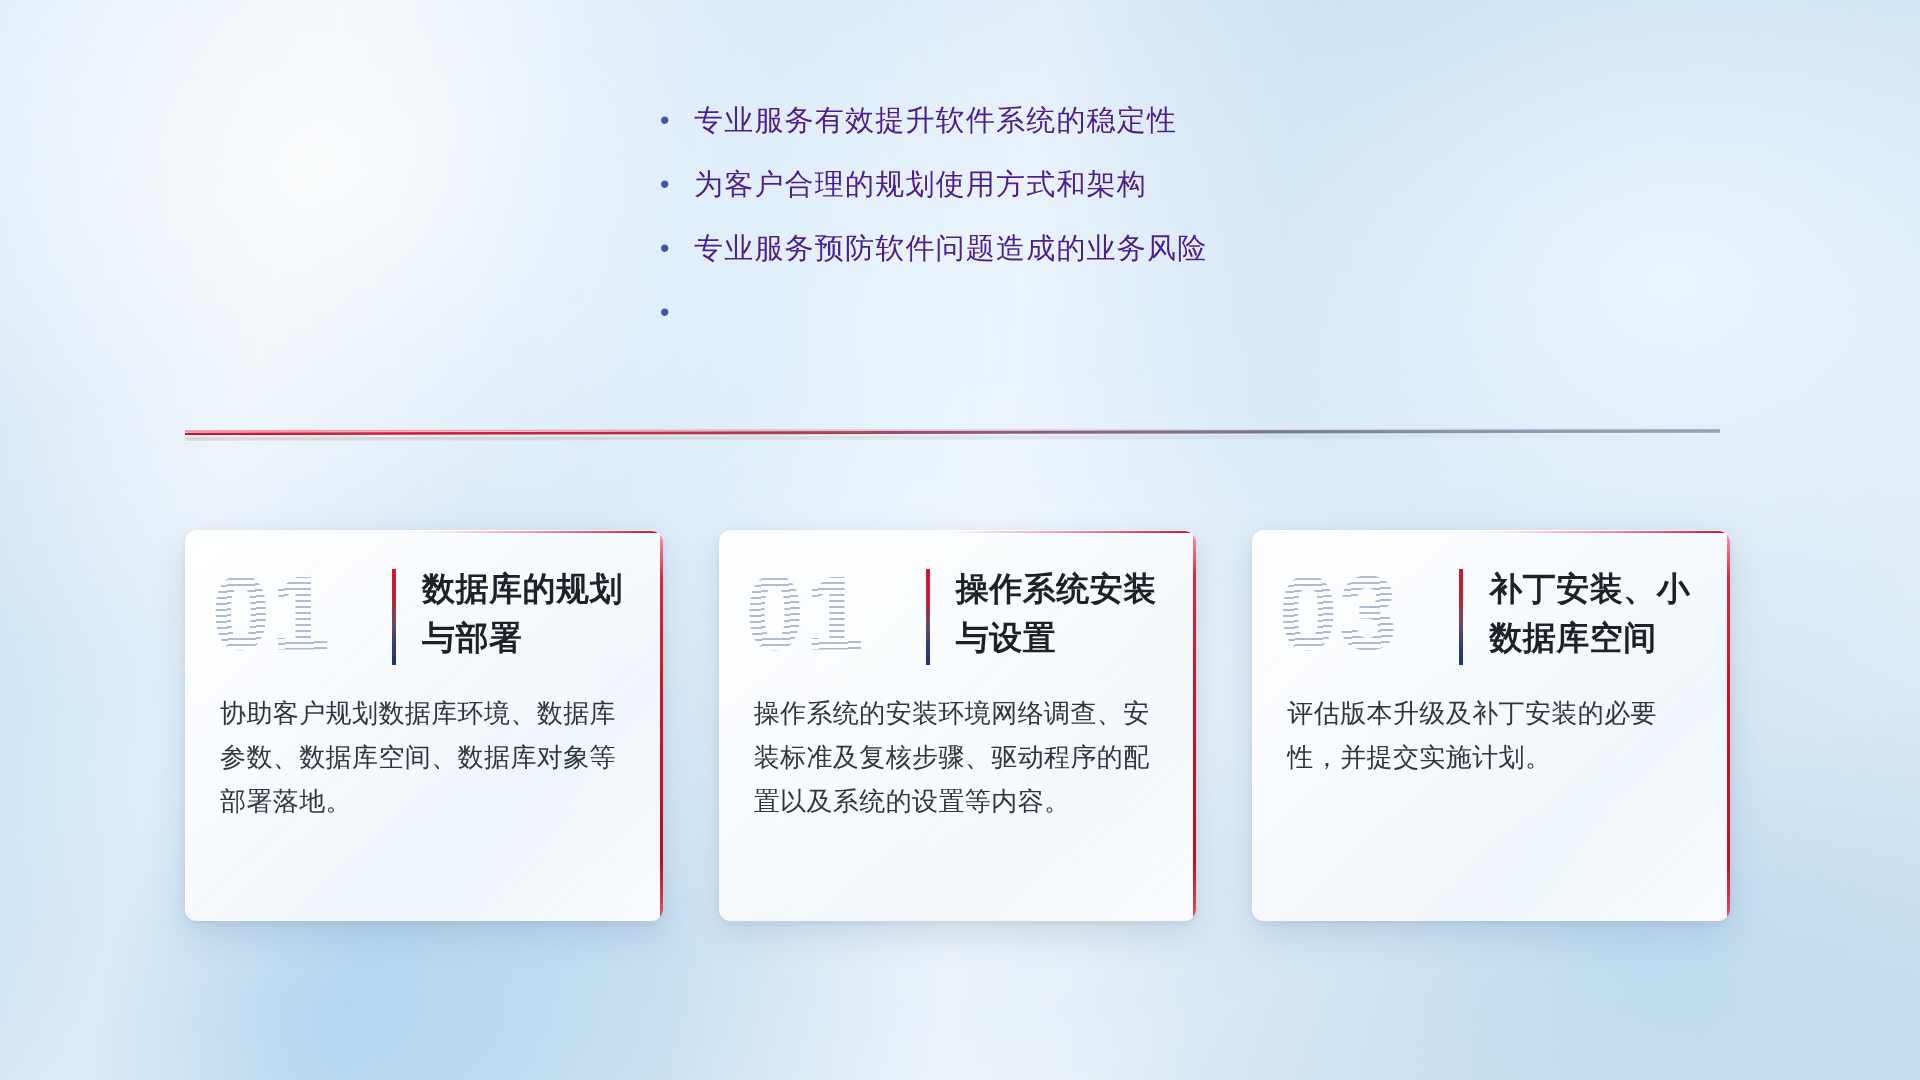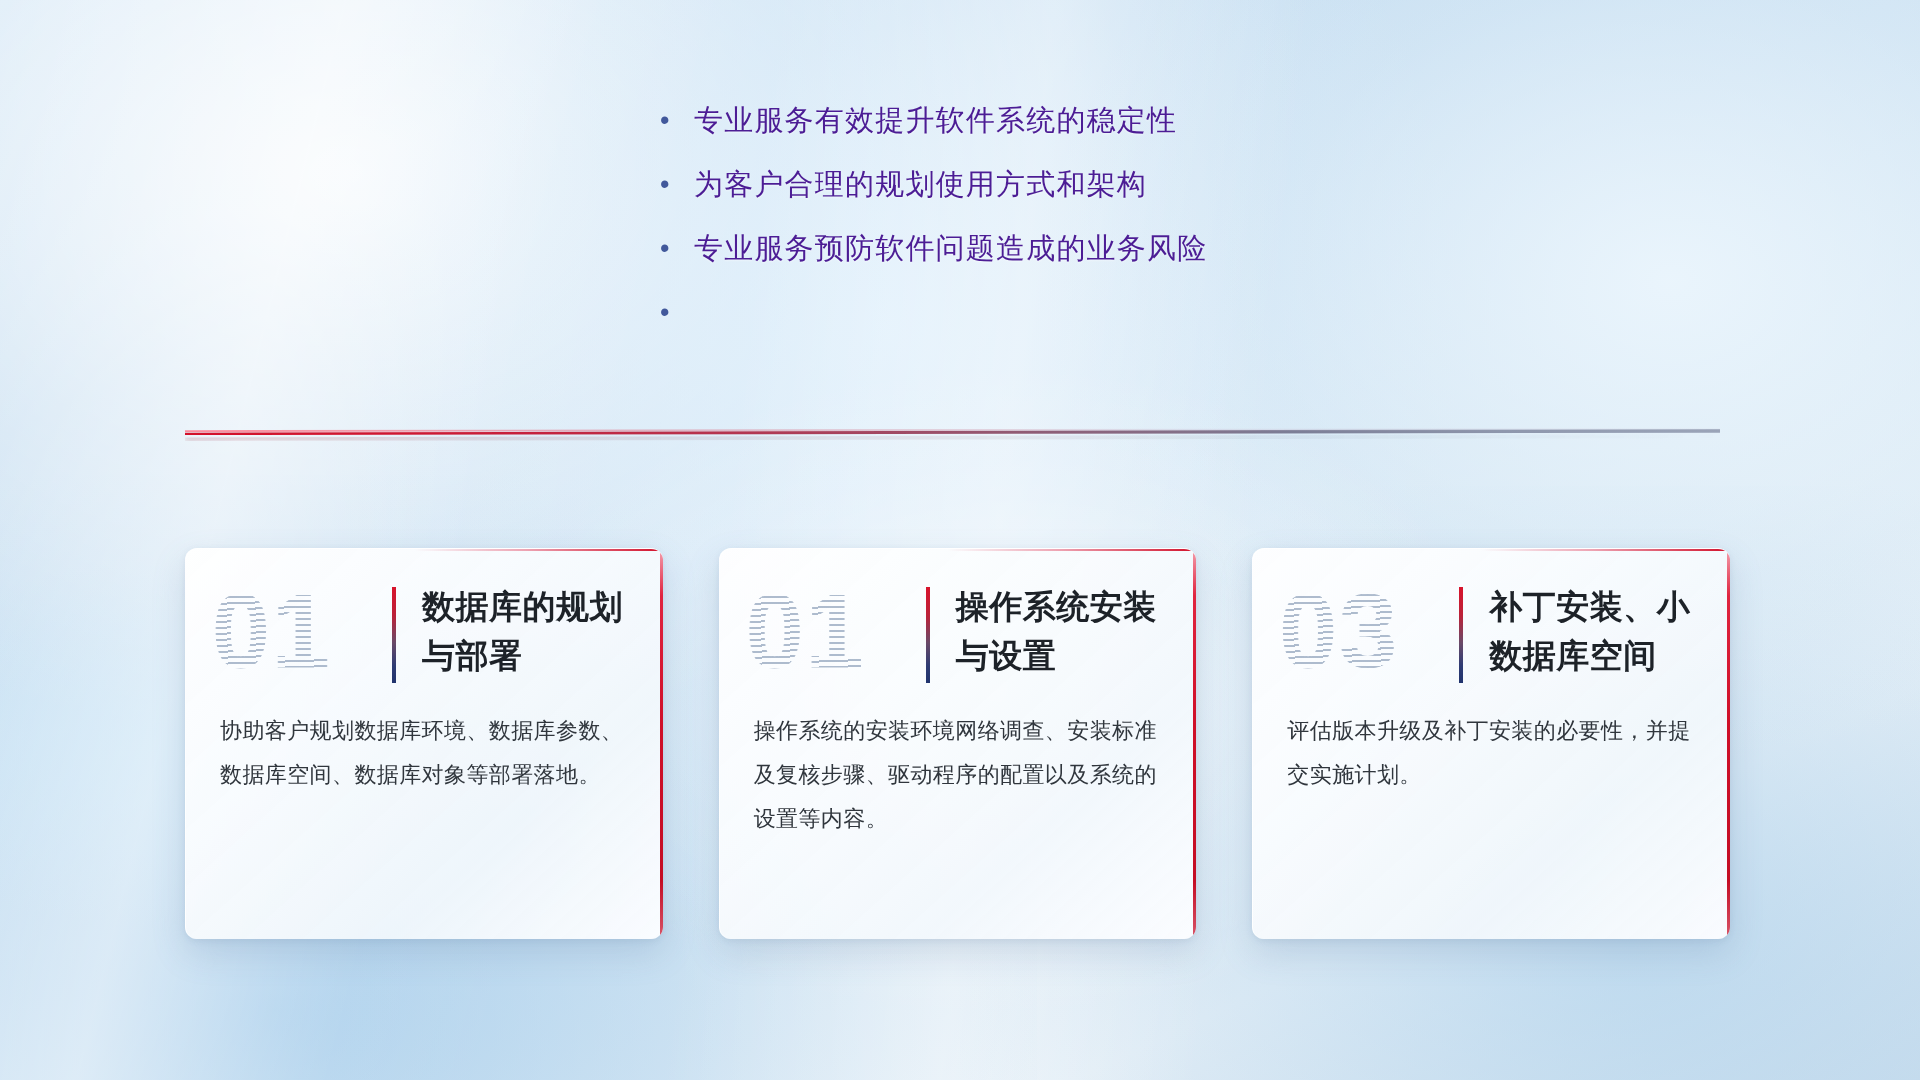--- a/index.html
+++ b/index.html
@@ -44,21 +44,21 @@
     background:linear-gradient(90deg,rgba(255,120,140,0.85) 0%,rgba(220,120,140,0.5) 30%,rgba(200,190,210,0.35) 65%,rgba(220,228,240,0.3) 100%);
     clip-path:polygon(0 55%,100% 0,100% 45%,0 100%);
   }
   #divider .d-shadow{
     position:absolute;left:0;top:9px;width:100%;height:7px;
     background:linear-gradient(90deg,rgba(150,20,40,0.22) 0%,rgba(120,60,80,0.14) 40%,rgba(110,120,140,0.1) 75%,rgba(140,150,170,0) 100%);
     filter:blur(3px);clip-path:polygon(0 50%,100% 0,100% 60%,0 100%);
   }
 
   
-  #cards{position:absolute;left:185px;top:548px;width:1545px;display:flex;gap:56px;}
+  #cards{position:absolute;left:185px;top:530px;width:1545px;display:flex;gap:56px;}
   .card{
     position:relative;width:full;flex:1 1 0;height:390px;
     border-radius:12px;
     background:linear-gradient(138deg,rgba(255,255,255,0.94) 0%,rgba(250,252,254,0.92) 38%,rgba(243,248,252,0.9) 70%,rgba(252,253,255,0.95) 100%);
     box-shadow:0 14px 34px rgba(92,120,160,0.20),0 2px 6px rgba(92,120,160,0.12);
     overflow:hidden;
     border-top:1px solid rgba(255,255,255,0.95);
     border-left:1px solid rgba(255,255,255,0.85);
   }
   .card-edge{
@@ -82,21 +82,21 @@
   .card-title-wrap{margin-left:176px;display:flex;align-items:flex-start;font-family:Liberation Serif, serif;}
   .title-bar{
     width:4px;height:96px;margin-top:4px;margin-right:26px;flex:0 0 4px;
     background:linear-gradient(180deg,#d8142c 0%,#bb2239 30%,#6a4a68 58%,#2f3c74 82%,#20336d 100%);
   }
   .card-title{
     font-size:33px;line-height:49px;font-weight:700;color:#1d2228;
     letter-spacing:0.5px;white-space:pre-line;
   }
   .card-body{
-    padding:0 34px;font-size:22px;line-height:44px;color:#30363d;
+    padding:0 34px;font-size:26px;line-height:44px;color:#30363d;
     letter-spacing:0.4px;
   }
 </style>
 </head>
 <body>
 
 <div id="bg">
   <div class="bgl bg-base"></div>
   <div class="bgl bg-g4"></div>
   <div class="bgl bg-g5"></div>

